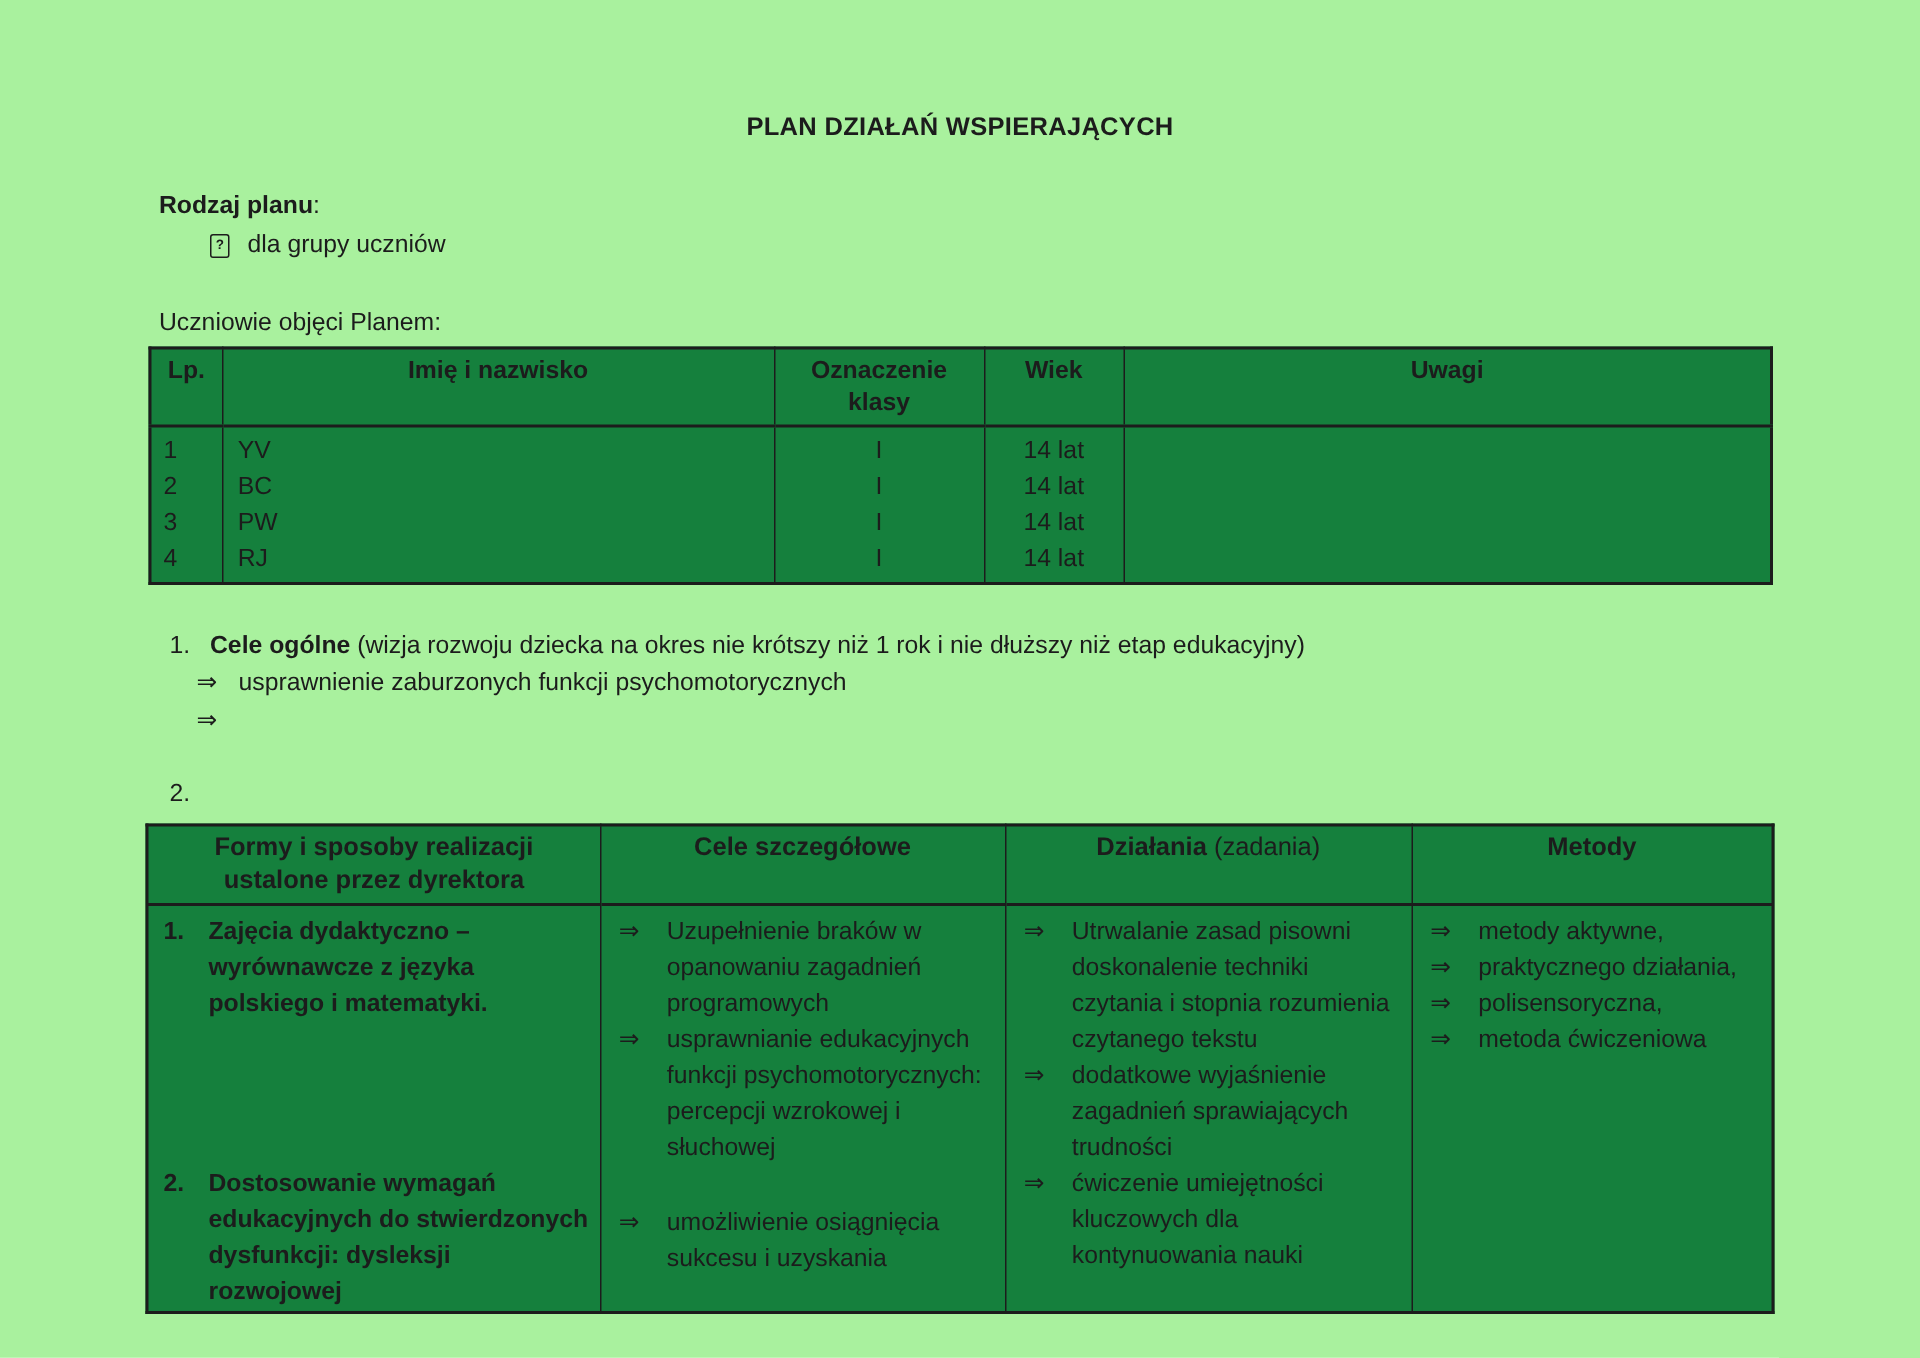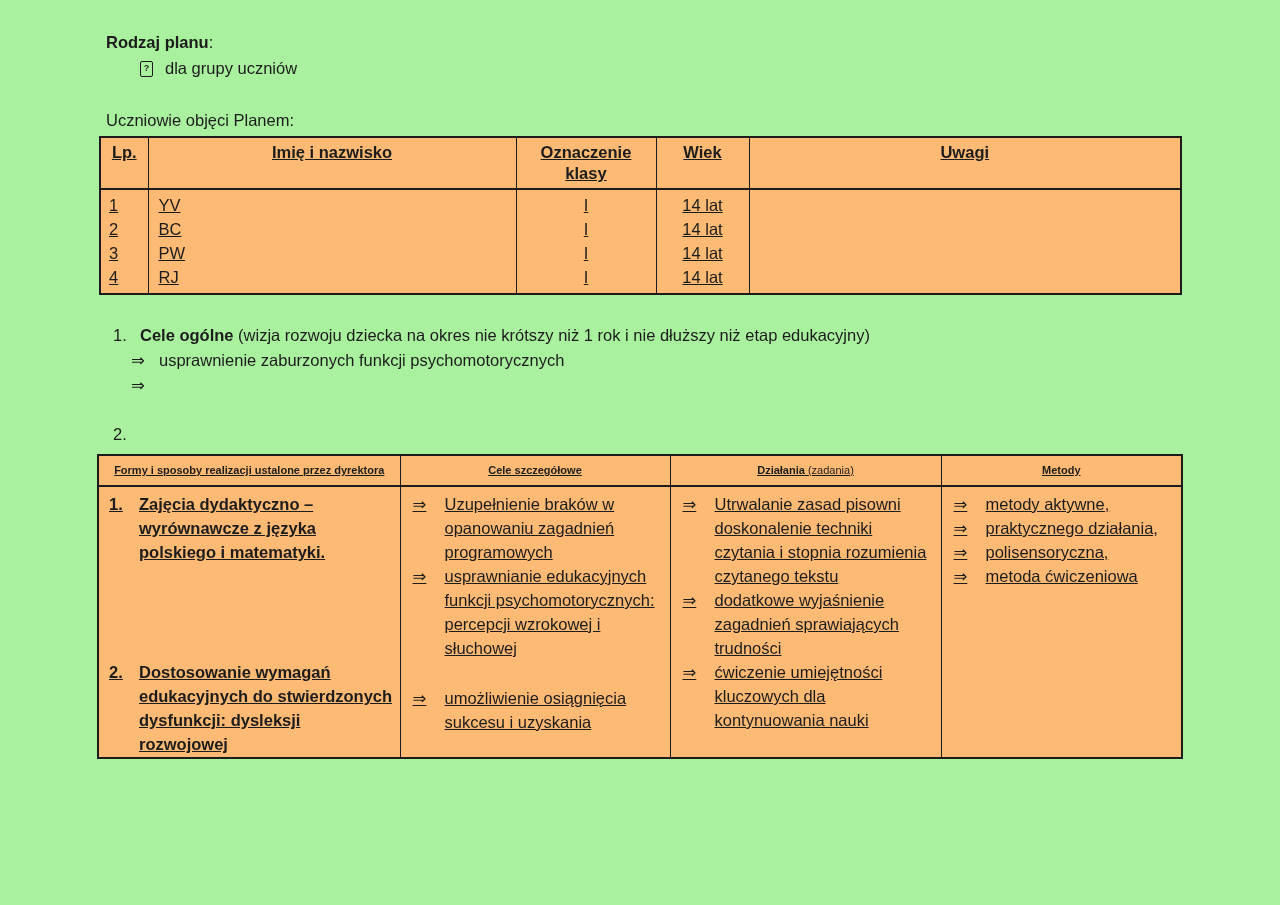--- a/index.html
+++ b/index.html
@@ -47,24 +47,23 @@
     font-size: 9px;
     line-height: 1;
     font-weight: bold;
   }
 
   .students-label { margin: 33px 0 6px 106px; }
 
   table {
     border-collapse: collapse;
     table-layout: fixed;
-    background: #fdba74;
+    background: #15803d;
     border: 2px solid #1c1c1c;
     color: #1c1c1c;
-    text-decoration: underline;
   }
   th { font-weight: bold; }
 
   
   .students-table { margin-left: 99px; width: 1081px; }
   .students-table th {
     border: 1px solid #1c1c1c;
     border-bottom: 2px solid #1c1c1c;
     padding: 4px 4px;
     line-height: 21px;
@@ -105,21 +104,21 @@
 
   
   .plan-table { margin-left: 97px; margin-top: 7px; width: 1084px; }
   .plan-table th {
     border: 1px solid #1c1c1c;
     border-bottom: 2px solid #1c1c1c;
     padding: 3px 10px 4px;
     line-height: 22px;
     text-align: center;
     vertical-align: top;
-    font-size: 11px;
+    font-size: 17px;
   }
   .plan-table th .normal { font-weight: normal; }
   .plan-table td {
     border: 1px solid #1c1c1c;
     vertical-align: top;
     padding: 5px 6px 0 0;
     height: 272px;
     overflow: hidden;
     line-height: 24px;
   }
@@ -134,20 +133,21 @@
 
   .cell-bullet { display: flex; padding-left: 12px; }
   .cell-bullet .arrow { width: 32px; flex: none; }
   .cell-bullet.gap-before { margin-top: 26px; }
 </style>
 </head>
 <body>
 
 <div class="page">
 
+  <div class="doc-title">PLAN DZIAŁAŃ WSPIERAJĄCYCH</div>
 
   <div class="plan-type">
     <span>Rodzaj planu</span><span class="colon">:</span>
   </div>
 
   <div class="checkbox-line">
     <span class="tofu">?</span>
     <span>dla grupy uczniów</span>
   </div>
 

